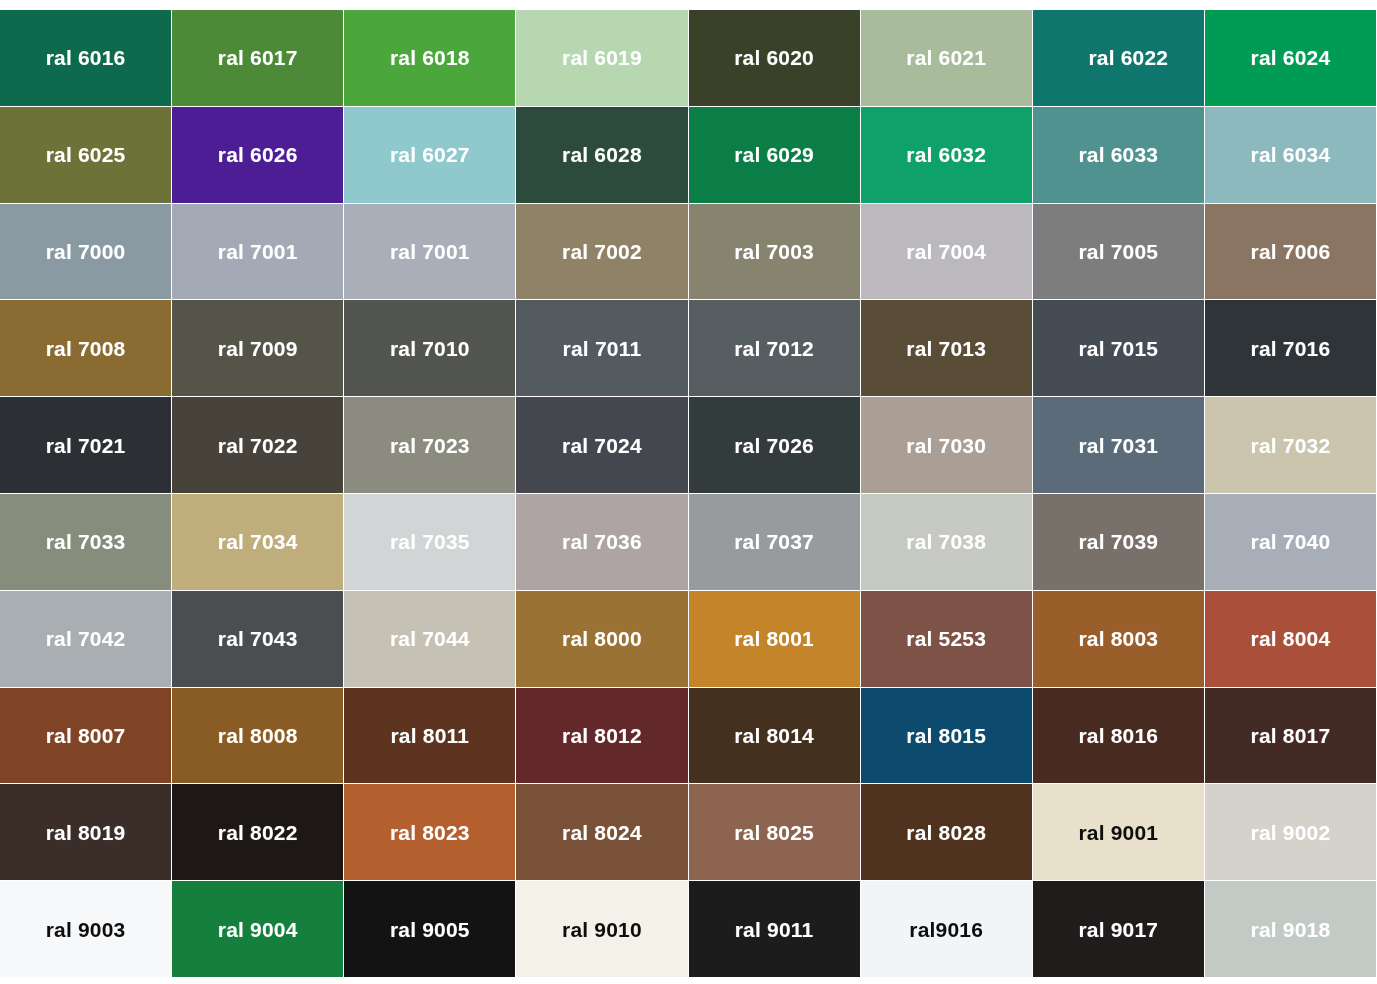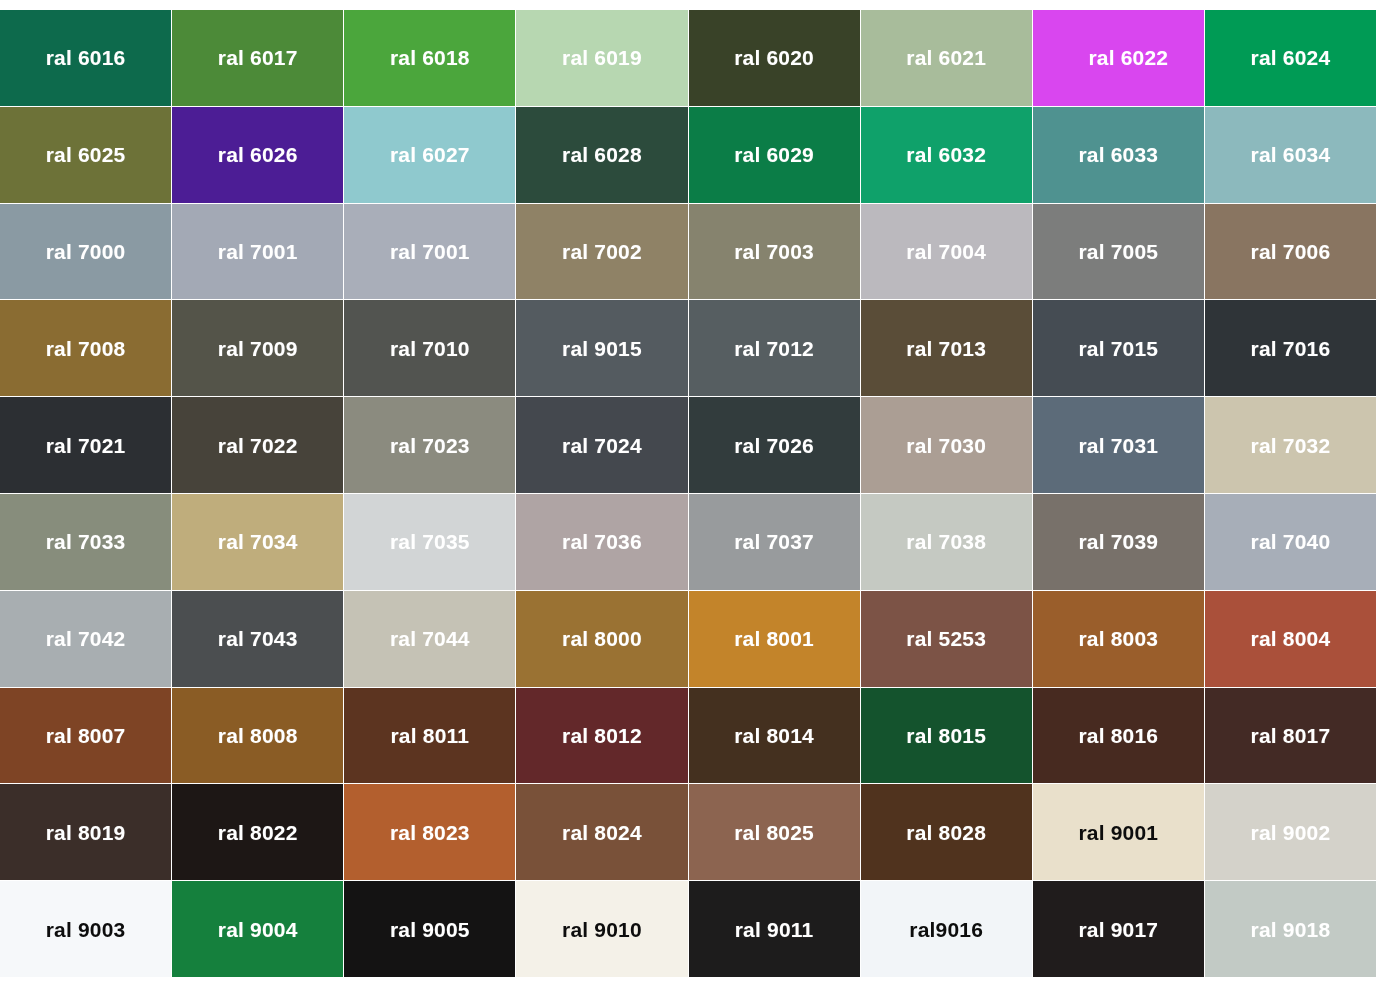--- a/index.html
+++ b/index.html
@@ -75,21 +75,21 @@
       </div>
       <div class="ral-swatch light-text" style="background-color: rgb(183, 215, 177);">
         <span class="ral-label">ral 6019</span>
       </div>
       <div class="ral-swatch light-text" style="background-color: rgb(57, 66, 40);">
         <span class="ral-label">ral 6020</span>
       </div>
       <div class="ral-swatch light-text" style="background-color: rgb(168, 188, 155);">
         <span class="ral-label">ral 6021</span>
       </div>
-      <div class="ral-swatch light-text" style="background-color: #d946ef; padding-left: 20px;">
+      <div class="ral-swatch light-text" style="background-color: #0f766e; padding-left: 20px;">
         <span class="ral-label">ral 6022</span>
       </div>
       <div class="ral-swatch light-text" style="background-color: rgb(0, 155, 85);">
         <span class="ral-label">ral 6024</span>
       </div>
       <div class="ral-swatch light-text" style="background-color: rgb(109, 114, 56);">
         <span class="ral-label">ral 6025</span>
       </div>
       <div class="ral-swatch light-text" style="background-color: #4c1d95;">
         <span class="ral-label">ral 6026</span>
@@ -139,21 +139,21 @@
       <div class="ral-swatch light-text" style="background-color: rgb(138, 108, 50);">
         <span class="ral-label">ral 7008</span>
       </div>
       <div class="ral-swatch light-text" style="background-color: rgb(84, 84, 73);">
         <span class="ral-label">ral 7009</span>
       </div>
       <div class="ral-swatch light-text" style="background-color: rgb(82, 84, 80);">
         <span class="ral-label">ral 7010</span>
       </div>
       <div class="ral-swatch light-text" style="background-color: rgb(84, 91, 96);">
-        <span class="ral-label">ral 9015</span>
+        <span class="ral-label">ral 7011</span>
       </div>
       <div class="ral-swatch light-text" style="background-color: rgb(86, 94, 97);">
         <span class="ral-label">ral 7012</span>
       </div>
       <div class="ral-swatch light-text" style="background-color: rgb(90, 77, 56);">
         <span class="ral-label">ral 7013</span>
       </div>
       <div class="ral-swatch light-text" style="background-color: rgb(69, 76, 83);">
         <span class="ral-label">ral 7015</span>
       </div>
@@ -240,21 +240,21 @@
       </div>
       <div class="ral-swatch light-text" style="background-color: rgb(92, 52, 32);">
         <span class="ral-label">ral 8011</span>
       </div>
       <div class="ral-swatch light-text" style="background-color: rgb(99, 40, 42);">
         <span class="ral-label">ral 8012</span>
       </div>
       <div class="ral-swatch light-text" style="background-color: rgb(68, 48, 31);">
         <span class="ral-label">ral 8014</span>
       </div>
-      <div class="ral-swatch light-text" style="background-color: #14532d;">
+      <div class="ral-swatch light-text" style="background-color: #0c4a6e;">
         <span class="ral-label">ral 8015</span>
       </div>
       <div class="ral-swatch light-text" style="background-color: rgb(71, 42, 32);">
         <span class="ral-label">ral 8016</span>
       </div>
       <div class="ral-swatch light-text" style="background-color: rgb(67, 42, 37);">
         <span class="ral-label">ral 8017</span>
       </div>
       <div class="ral-swatch light-text" style="background-color: rgb(59, 46, 41);">
         <span class="ral-label">ral 8019</span>

